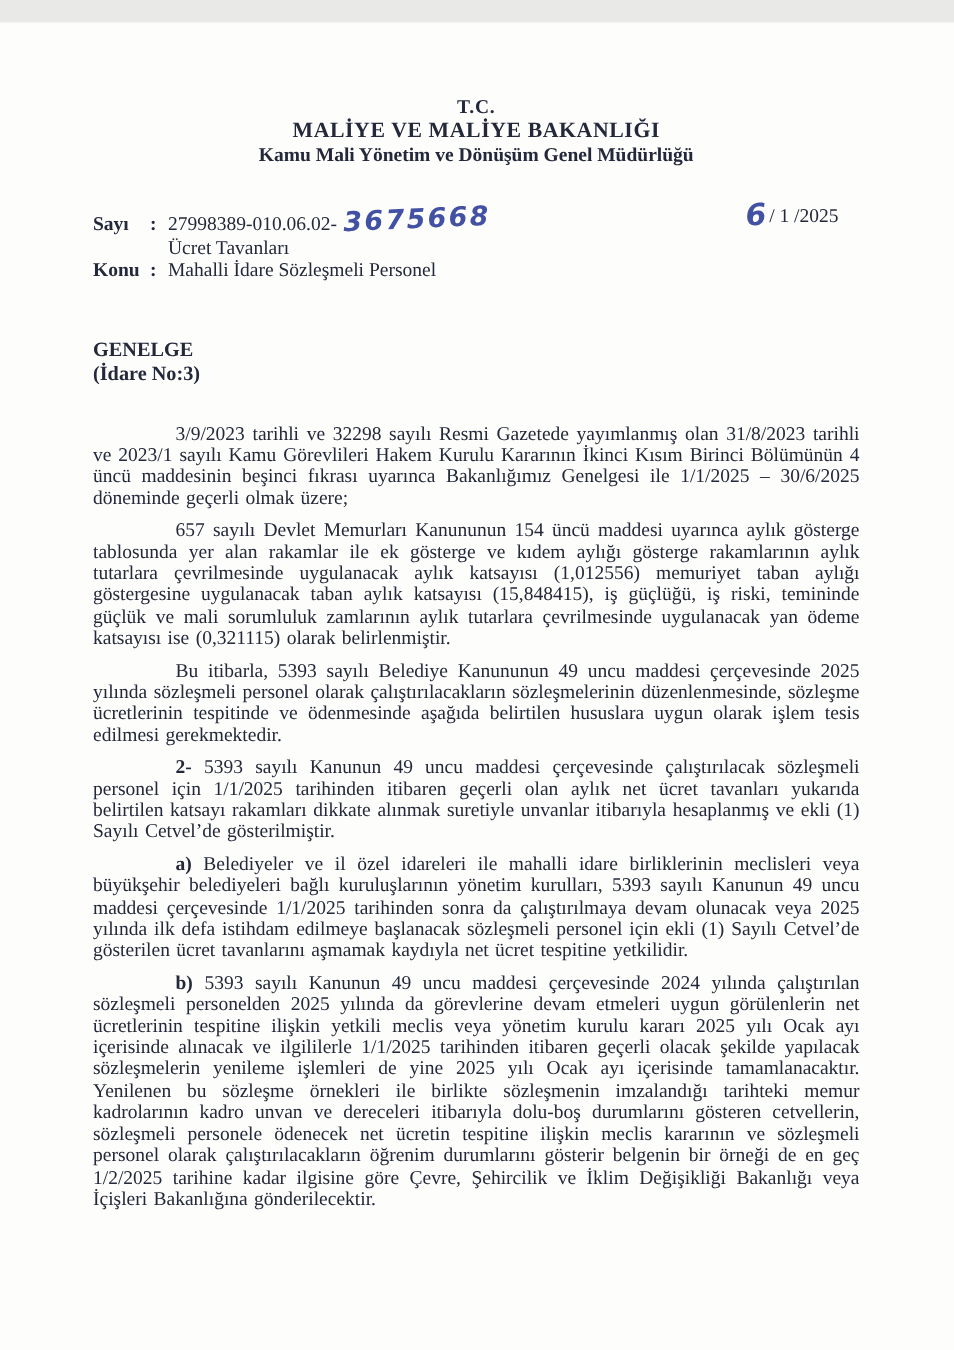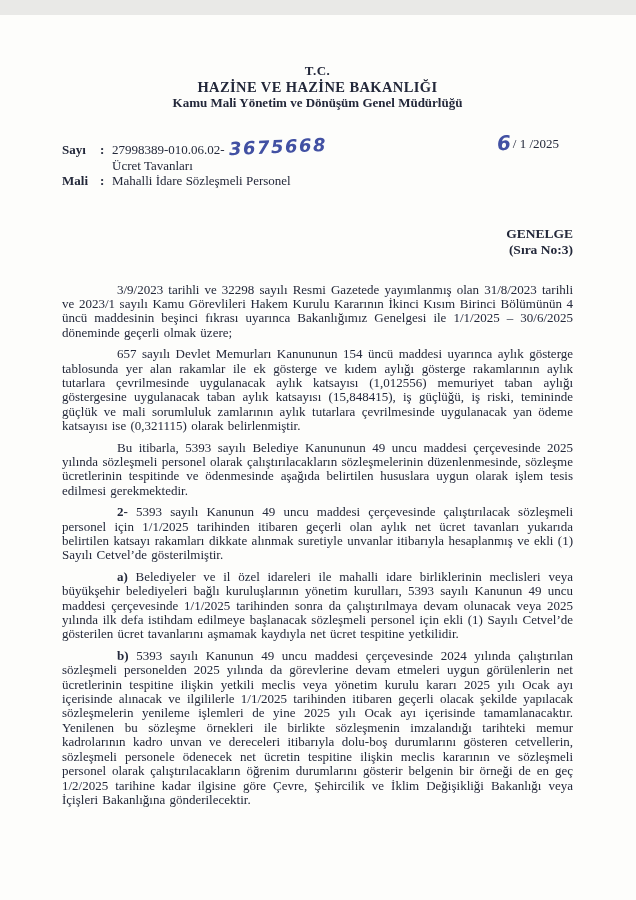--- a/index.html
+++ b/index.html
@@ -74,21 +74,21 @@
   .hand-day {
     font-size: 20px;
     font-weight: bold;
     transform: rotate(-4deg);
     margin-right: 2px;
     vertical-align: -2px;
   }
   
   .doc-title {
     margin-top: 37px;
-    text-align: right;
+    text-align: left;
     font-weight: bold;
     font-size: 13.5px;
     line-height: 16px;
   }
   
   .doc-body {
     margin-top: 25px;
   }
   .body-para {
     margin: 0 0 7px 0;
@@ -101,46 +101,46 @@
   .item-marker { font-weight: bold; }
 </style>
 </head>
 <body>
 
 <div class="page">
   <div class="content">
 
     <div class="letterhead">
       <div class="lh-line1">T.C.</div>
-      <div class="lh-line2">HAZİNE VE HAZİNE BAKANLIĞI</div>
+      <div class="lh-line2">MALİYE VE MALİYE BAKANLIĞI</div>
       <div class="lh-line3">Kamu Mali Yönetim ve Dönüşüm Genel Müdürlüğü</div>
     </div>
 
     <div class="meta-block">
       <div class="meta-row">
         <span class="meta-label">Sayı</span>
         <span class="meta-colon">:</span>
         <span class="meta-value"><span>27998389-010.06.02-</span><span class="handwritten hand-number">3675668</span></span>
       </div>
       <div class="meta-row">
-        <span class="meta-label">Mali</span>
+        <span class="meta-label">Konu</span>
         <span class="meta-colon">:</span>
         <span class="meta-value">
           <span style="display:block">Ücret Tavanları</span>
           <span style="display:block">Mahalli İdare Sözleşmeli  Personel</span>
         </span>
       </div>
       <div class="date-block">
         <span class="handwritten hand-day">6</span><span>/ 1 /2025</span>
       </div>
     </div>
 
     <div class="doc-title">
       <div>GENELGE</div>
-      <div>(Sıra No:3)</div>
+      <div>(İdare No:3)</div>
     </div>
 
     <div class="doc-body">
       <p class="body-para"><b class="item-marker"></b><span>3/9/2023 tarihli ve 32298 sayılı Resmi Gazetede yayımlanmış olan 31/8/2023 tarihli ve 2023/1 sayılı Kamu Görevlileri Hakem Kurulu Kararının İkinci Kısım Birinci Bölümünün 4 üncü maddesinin beşinci fıkrası uyarınca Bakanlığımız Genelgesi ile 1/1/2025 – 30/6/2025 döneminde geçerli olmak üzere;</span></p>
       <p class="body-para"><b class="item-marker"></b><span>657 sayılı Devlet Memurları Kanununun 154 üncü maddesi uyarınca aylık gösterge tablosunda yer alan rakamlar ile ek gösterge ve kıdem aylığı gösterge rakamlarının aylık tutarlara çevrilmesinde uygulanacak aylık katsayısı (1,012556) memuriyet taban aylığı göstergesine uygulanacak taban aylık katsayısı (15,848415), iş güçlüğü, iş riski, temininde güçlük ve mali sorumluluk zamlarının aylık tutarlara çevrilmesinde uygulanacak yan ödeme katsayısı ise (0,321115) olarak belirlenmiştir.</span></p>
       <p class="body-para"><b class="item-marker"></b><span>Bu itibarla, 5393 sayılı Belediye Kanununun 49 uncu maddesi çerçevesinde 2025 yılında sözleşmeli personel olarak çalıştırılacakların sözleşmelerinin düzenlenmesinde, sözleşme ücretlerinin tespitinde ve ödenmesinde aşağıda belirtilen hususlara uygun olarak işlem tesis edilmesi gerekmektedir.</span></p>
       <p class="body-para"><b class="item-marker">2-</b><span> 5393 sayılı Kanunun 49 uncu maddesi çerçevesinde çalıştırılacak sözleşmeli personel için 1/1/2025 tarihinden itibaren geçerli olan aylık net ücret tavanları yukarıda belirtilen katsayı rakamları dikkate alınmak suretiyle unvanlar itibarıyla hesaplanmış ve ekli (1) Sayılı Cetvel’de gösterilmiştir.</span></p>
       <p class="body-para"><b class="item-marker">a)</b><span> Belediyeler ve il özel idareleri ile mahalli idare birliklerinin meclisleri veya büyükşehir belediyeleri bağlı kuruluşlarının yönetim kurulları, 5393 sayılı Kanunun 49 uncu maddesi çerçevesinde 1/1/2025 tarihinden sonra da çalıştırılmaya devam olunacak veya 2025 yılında ilk defa istihdam edilmeye başlanacak sözleşmeli personel için ekli (1) Sayılı Cetvel’de gösterilen ücret tavanlarını aşmamak kaydıyla net ücret tespitine yetkilidir.</span></p>
       <p class="body-para"><b class="item-marker">b)</b><span> 5393 sayılı Kanunun 49 uncu maddesi çerçevesinde 2024 yılında çalıştırılan sözleşmeli personelden 2025 yılında da görevlerine devam etmeleri uygun görülenlerin net ücretlerinin tespitine ilişkin yetkili meclis veya yönetim kurulu kararı 2025 yılı Ocak ayı içerisinde alınacak ve ilgililerle 1/1/2025 tarihinden itibaren geçerli olacak şekilde yapılacak sözleşmelerin yenileme işlemleri de yine 2025 yılı Ocak ayı içerisinde tamamlanacaktır. Yenilenen bu sözleşme örnekleri ile birlikte sözleşmenin imzalandığı tarihteki memur kadrolarının kadro unvan ve dereceleri itibarıyla dolu-boş durumlarını gösteren cetvellerin, sözleşmeli personele ödenecek net ücretin tespitine ilişkin meclis kararının ve sözleşmeli personel olarak çalıştırılacakların öğrenim durumlarını gösterir belgenin bir örneği de en geç 1/2/2025 tarihine kadar ilgisine göre Çevre, Şehircilik ve İklim Değişikliği Bakanlığı veya İçişleri Bakanlığına gönderilecektir.</span></p>
     </div>

